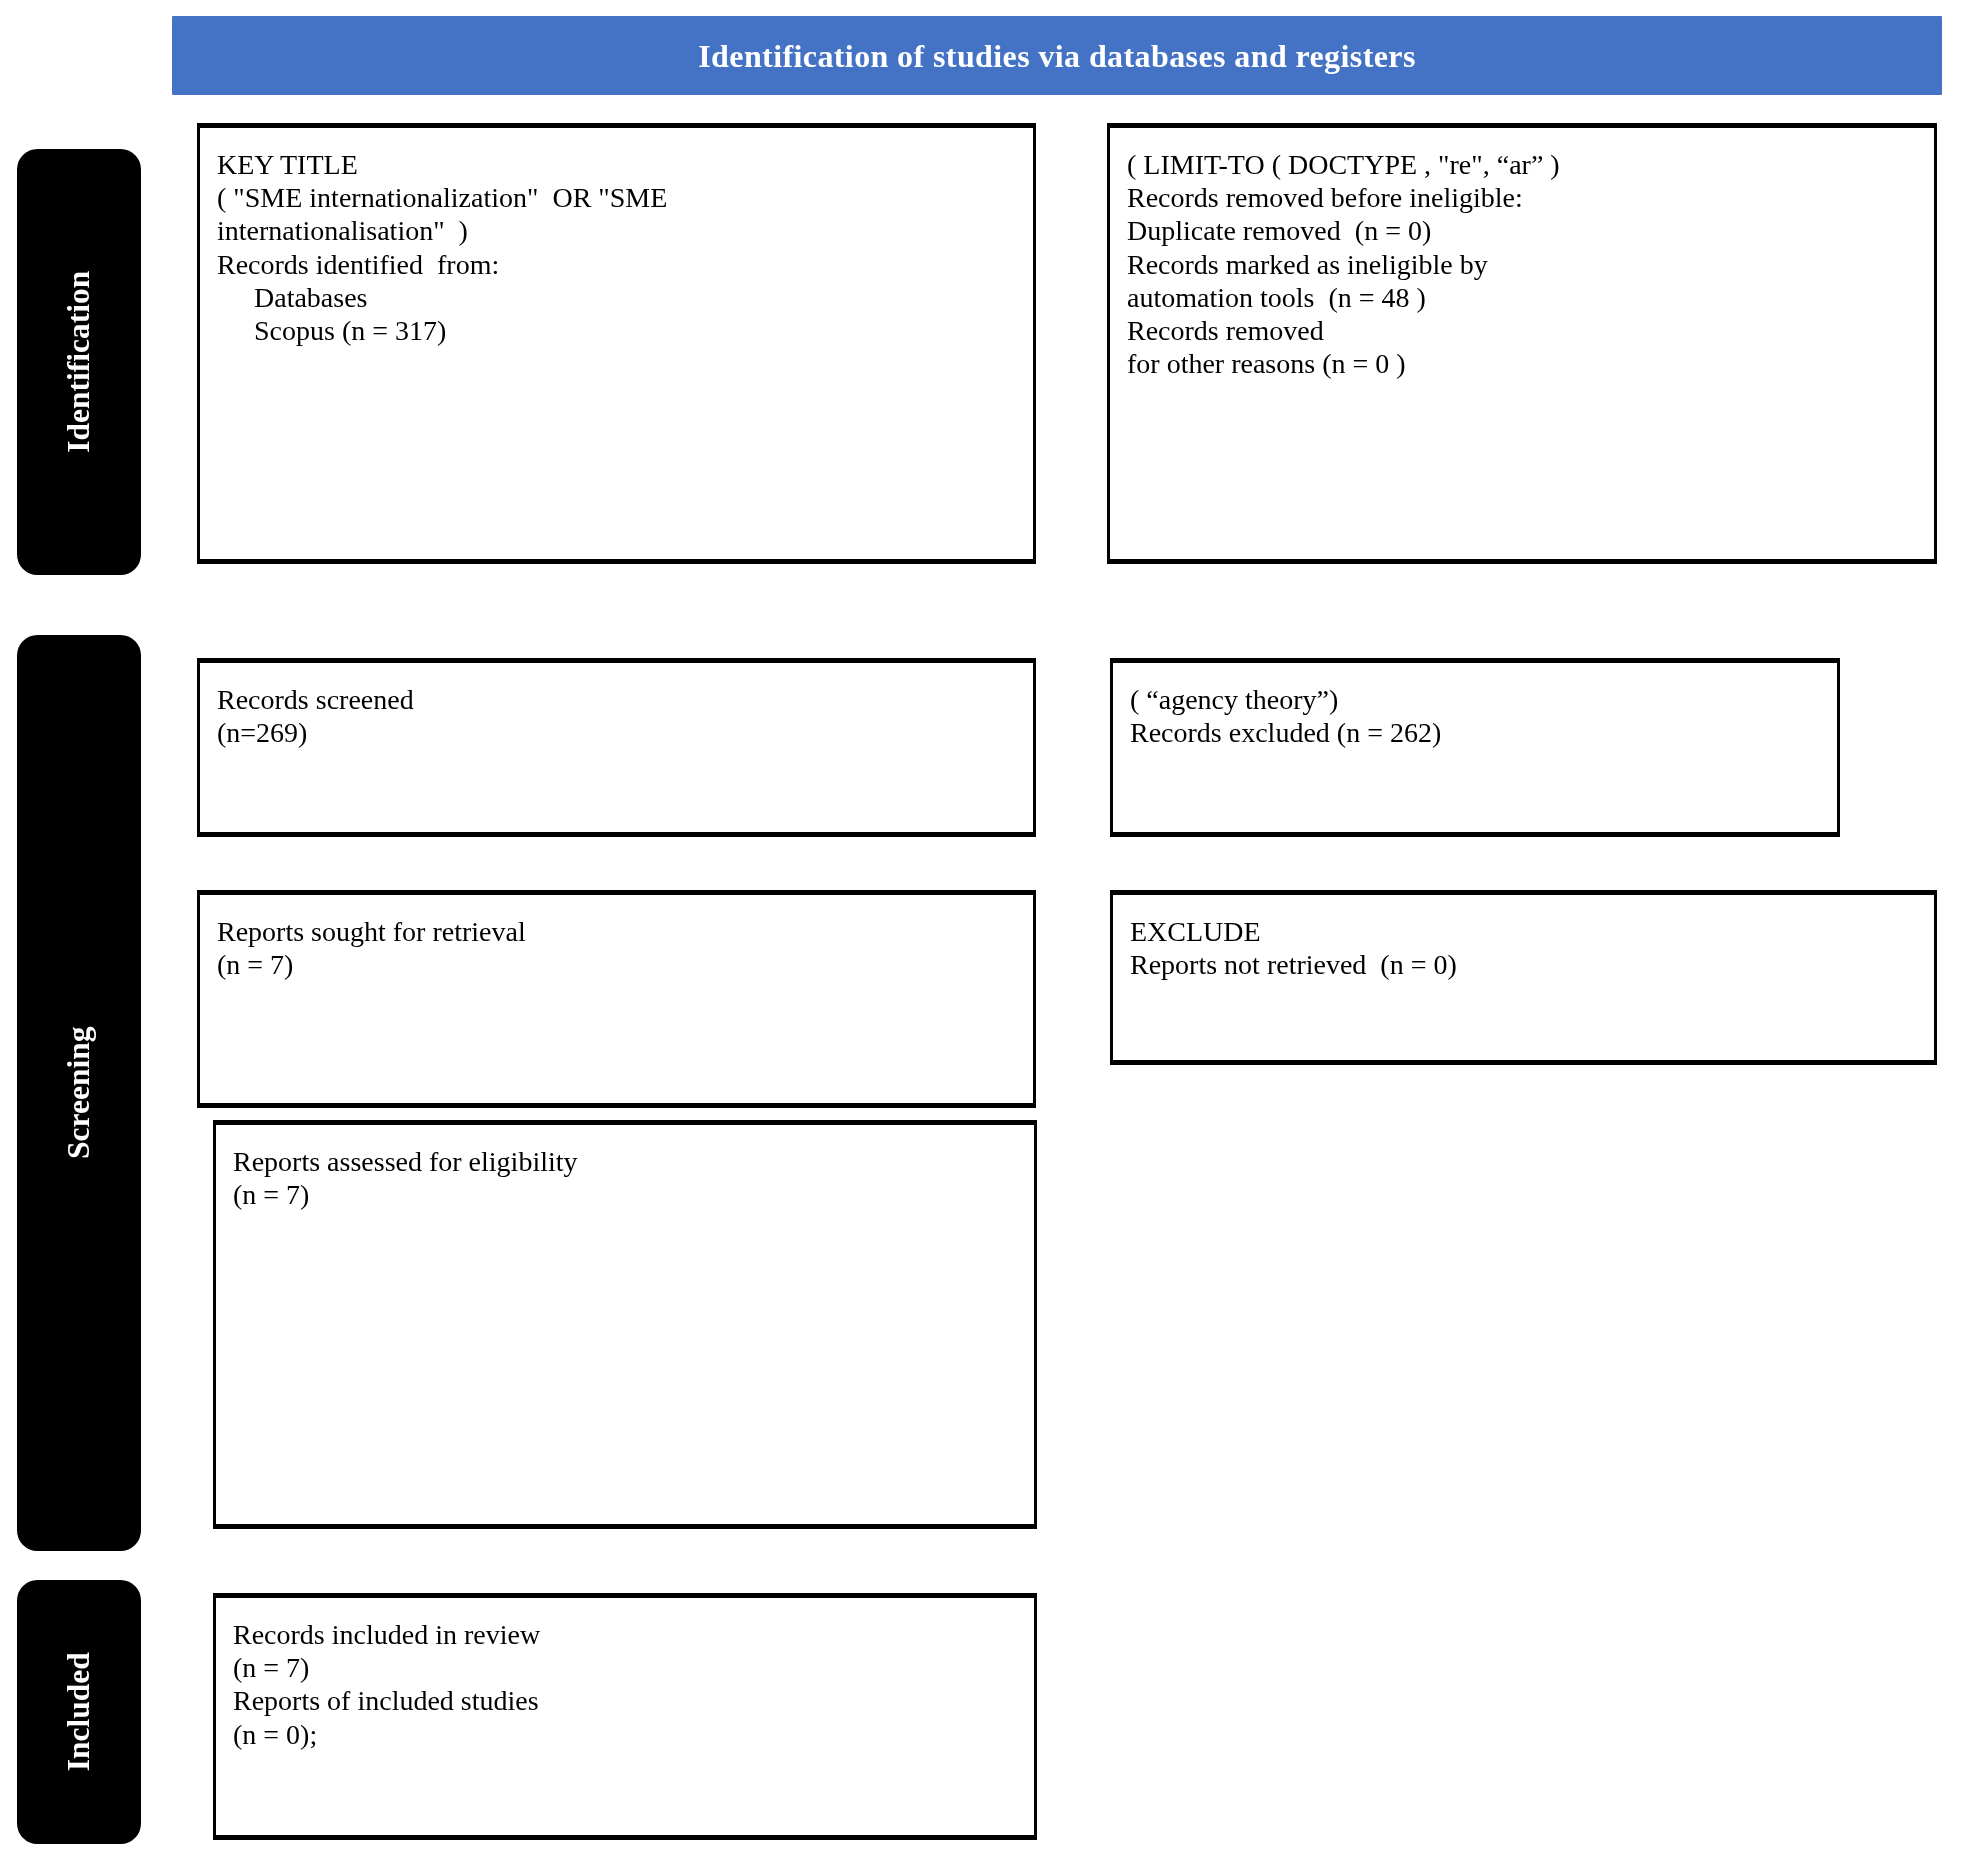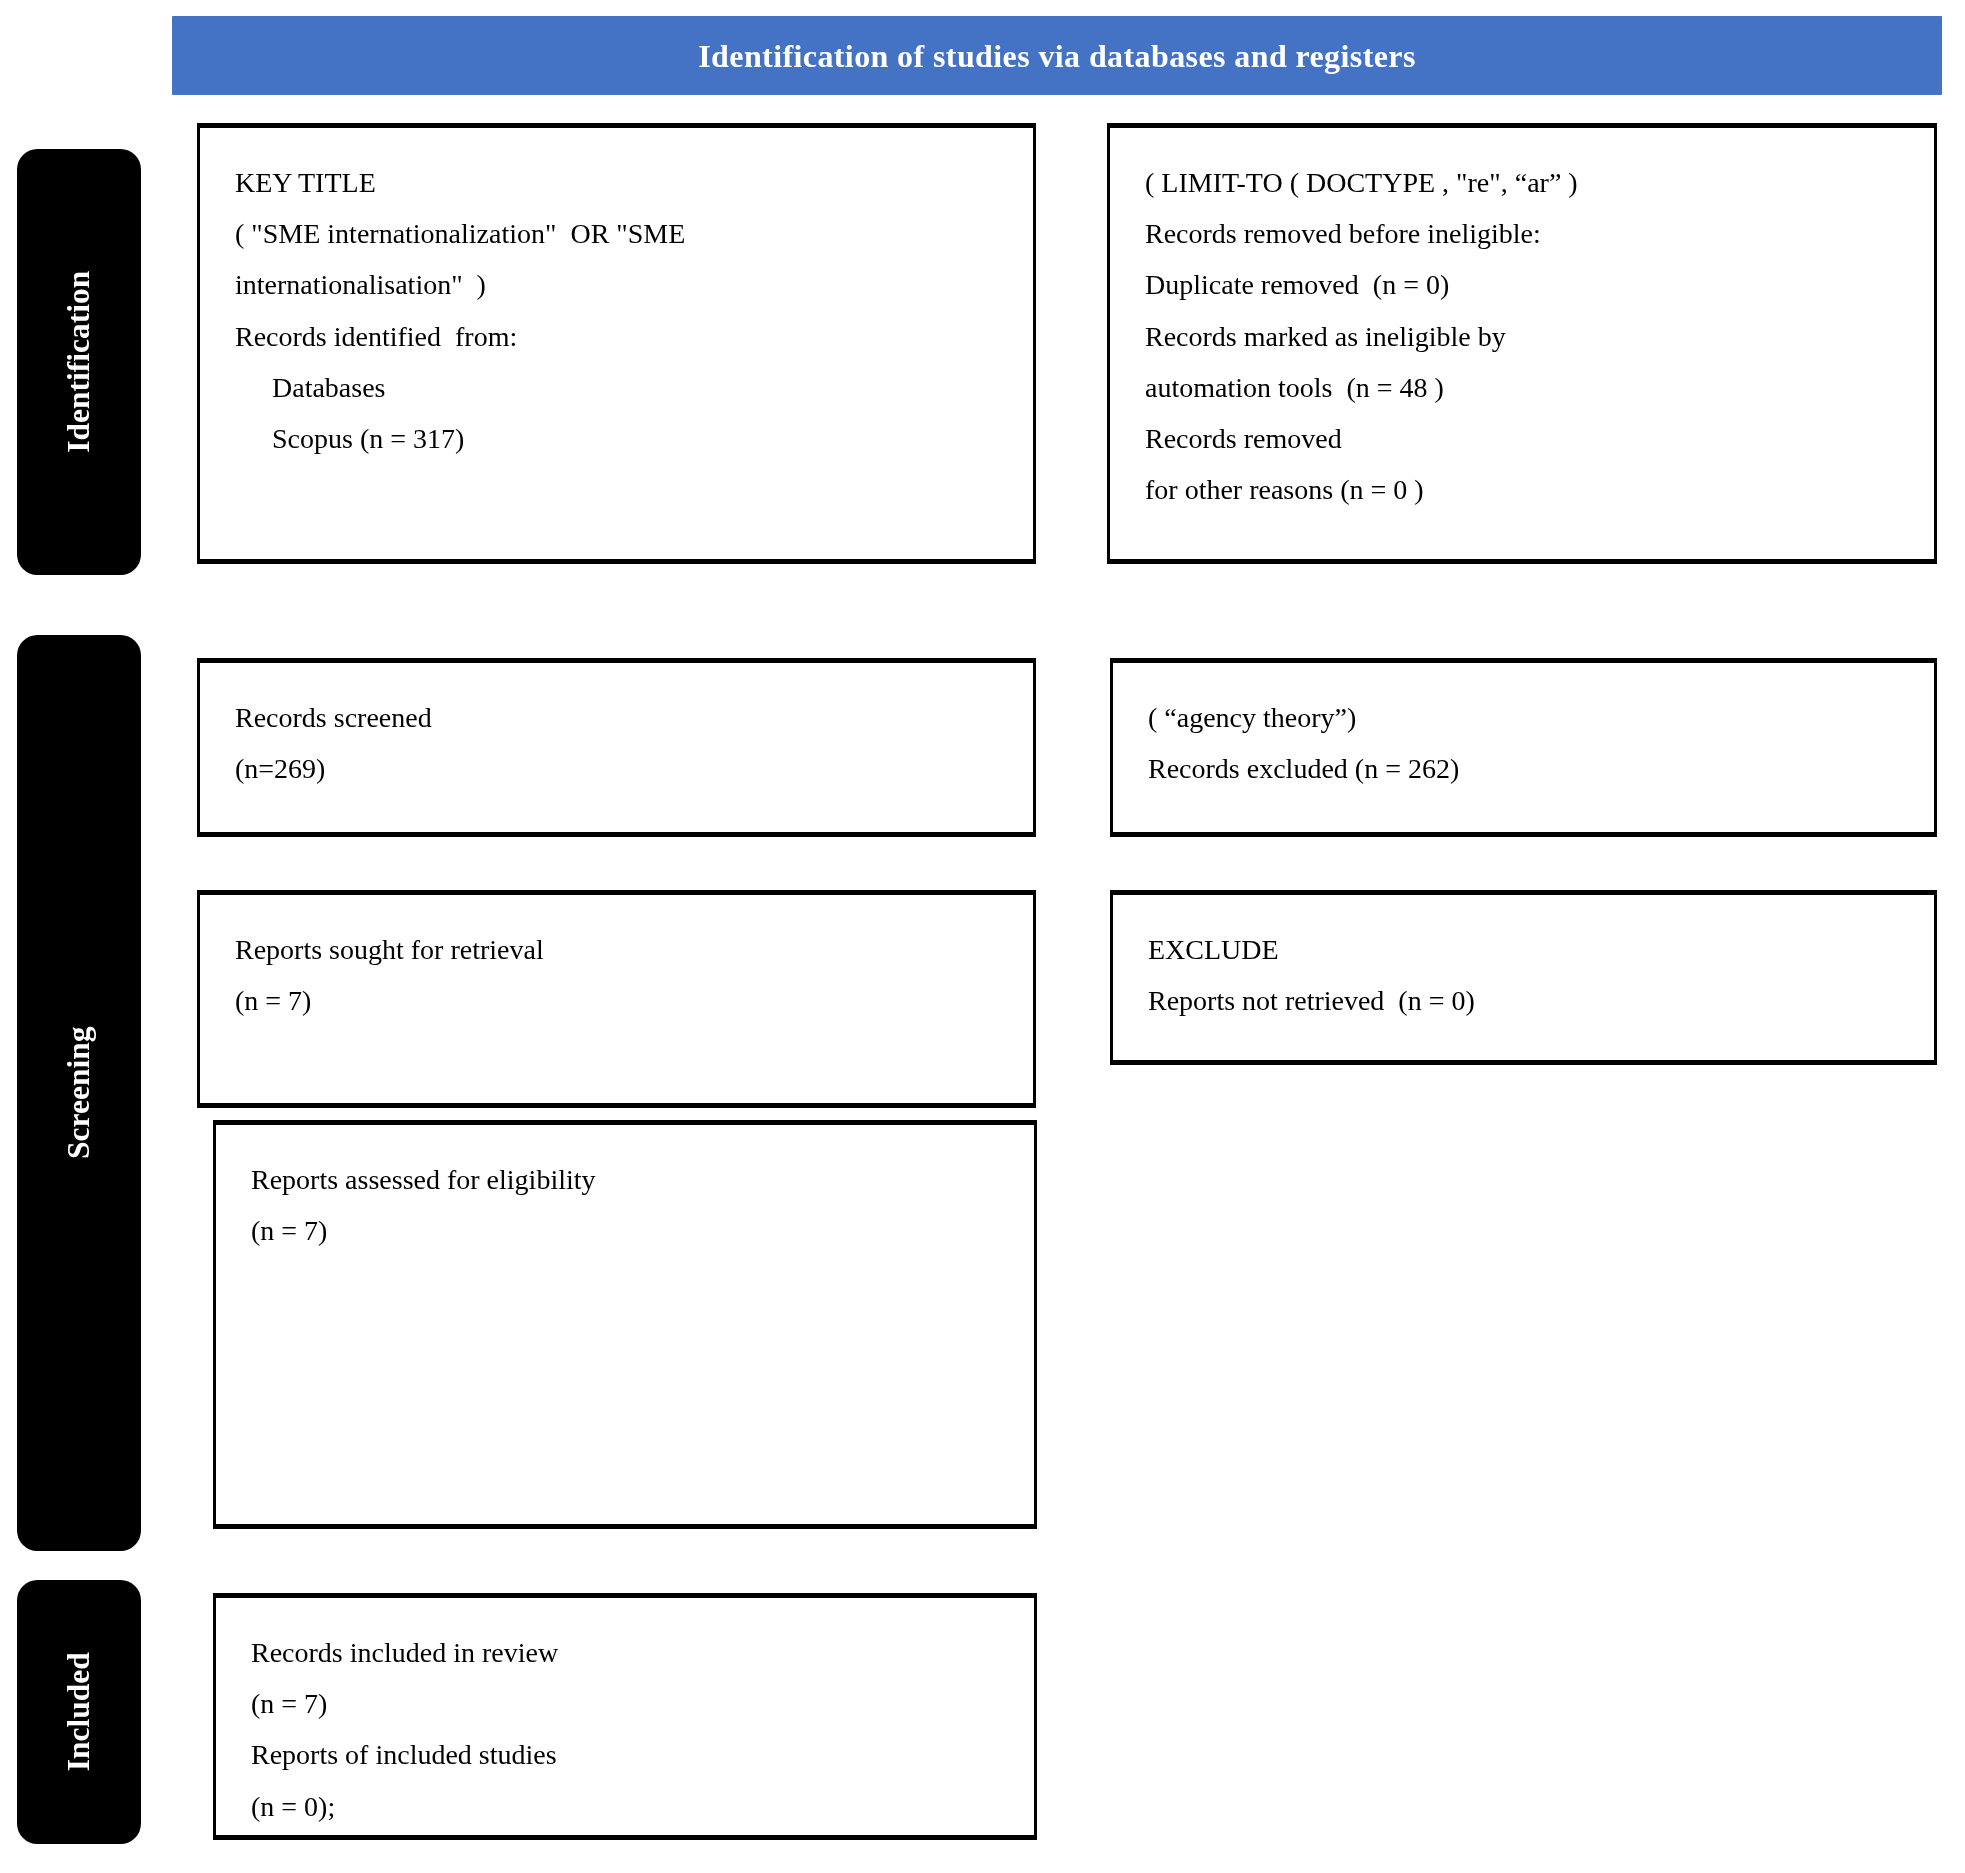--- a/index.html
+++ b/index.html
@@ -70,37 +70,37 @@
   .flow-box {
     position: absolute;
     background: #ffffff;
     border: 3px solid #000000;
     border-top-width: 5.5px;
     border-bottom-width: 5.5px;
     box-sizing: border-box;
     padding: 19.6px 17px 8.5px 17px;
   }
   .flow-box p {
-    margin: 18px;
+    margin: 0;
     font-size: 28px;
     line-height: 1.19;
     white-space: pre;
   }
   .flow-box p.indent { padding-left: 37px; }
 
   
   #box-identified   { left: 197px; top: 123px;  width: 839px; height: 441px; }
   #box-screened     { left: 197px; top: 658px; width: 839px; height: 179px;  }
   #box-sought       { left: 197px; top: 890px; width: 839px; height: 218px;  }
   #box-assessed     { left: 213px; top: 1120px; width: 824px; height: 409px;  }
   #box-included     { left: 213px; top: 1593px; width: 824px; height: 247px;  }
 
   
   #box-removed      { left: 1107px; top: 123px;  width: 830px; height: 441px; }
-  #box-excluded     { left: 1110px; top: 658px; width: 827px; height: 179px;  }
+  #box-excluded     { left: 1110px; top: 658px; width: 730px; height: 179px;  }
   #box-notretrieved { left: 1110px; top: 890px; width: 827px; height: 175px;  }
 </style>
 </head>
 <body>
 
 <div id="canvas">
 
   <div class="banner">
     <span class="banner-title">Identification of studies via databases and registers</span>
   </div>

